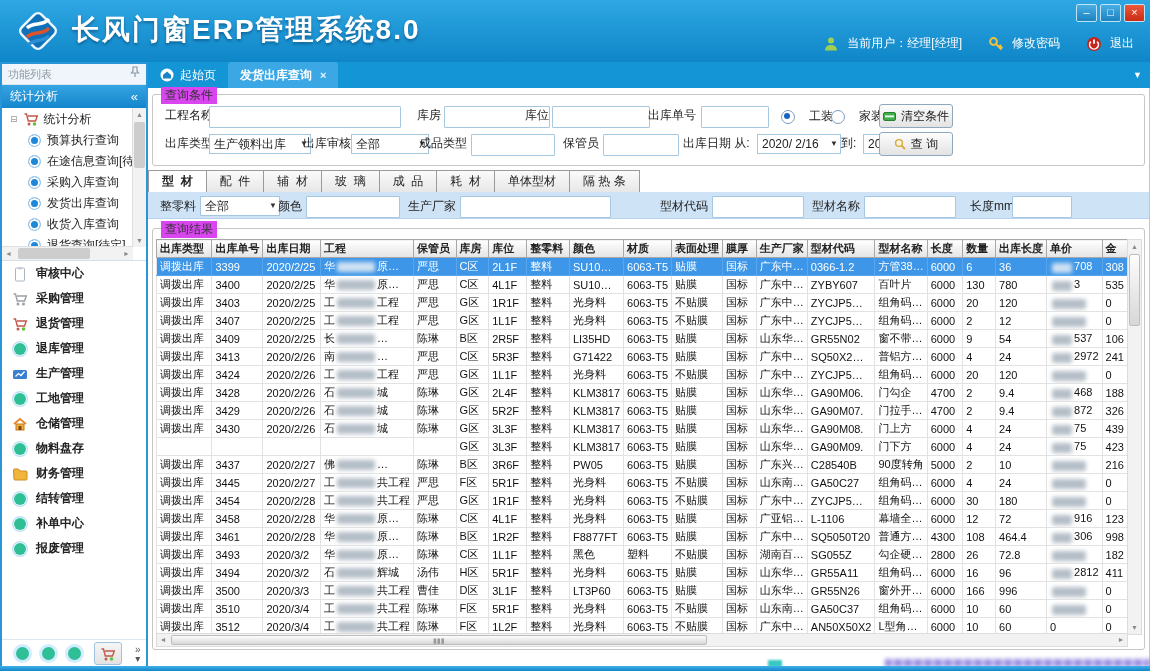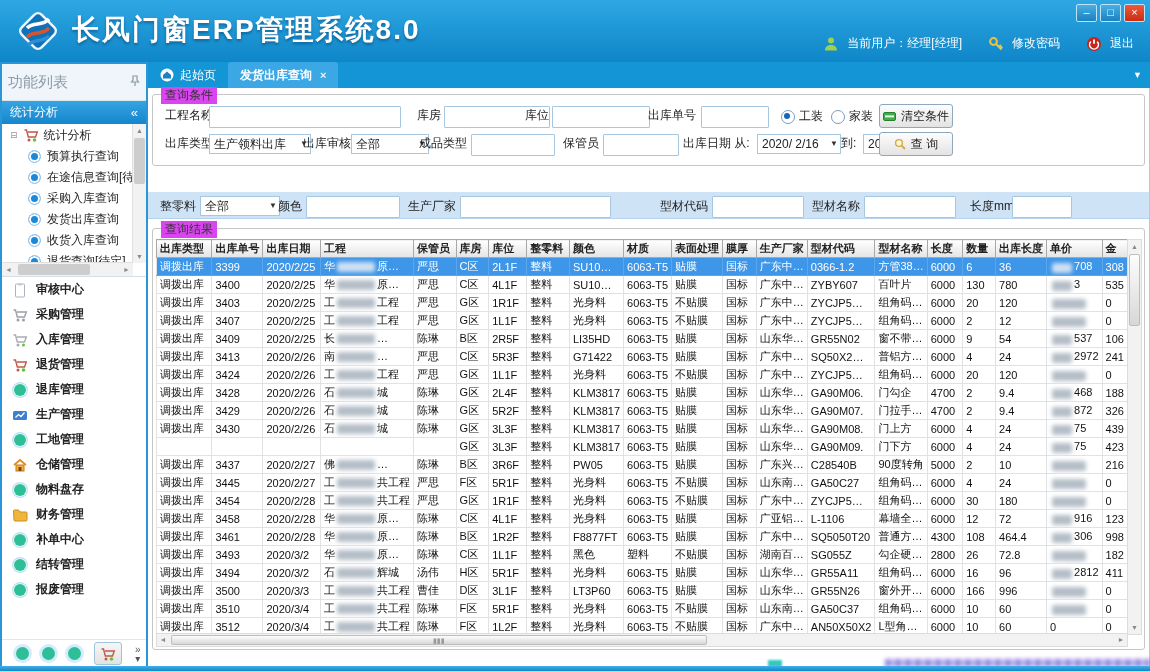--- a/index.html
+++ b/index.html
@@ -15,22 +15,22 @@
   .winbtn{width:19px;height:16px;background:linear-gradient(#49aee4,#1c82c0);border:1px solid #bfe3f7;
           color:#fff;font-size:11px;line-height:14px;text-align:center;border-radius:2px;cursor:pointer;}
   .winbtn.close{background:linear-gradient(#f0583a,#c92c12);}
   .userbar{position:absolute;right:16px;bottom:10px;display:flex;align-items:center;gap:8px;color:#fff;font-size:12px;}
   .userbar .gap{width:10px;}
   .ubicon{width:16px;height:16px;display:inline-block;}
   .ulink{cursor:pointer;}
   
   .sidebar{position:absolute;left:0;top:62px;width:148px;height:607px;background:#fff;
            border:2px solid #2a96d8;box-sizing:border-box;}
-  .funchdr{height:20px;background:#eff5fa;color:#8d9aa5;font-size:15px;line-height:20px;
-           padding:8px 6px;display:flex;justify-content:space-between;align-items:center;border-bottom:1px solid #dde6ee;}
+  .funchdr{height:20px;background:#eff5fa;color:#8d9aa5;font-size:11px;line-height:20px;
+           padding:0 6px;display:flex;justify-content:space-between;align-items:center;border-bottom:1px solid #dde6ee;}
   .sechdr{height:23px;background:linear-gradient(#36a4e3,#1486cc);color:#fff;line-height:23px;
           padding:0 8px;display:flex;justify-content:space-between;font-size:12px;}
   .sechdr .coll{cursor:pointer;font-size:13px;}
   .tree{position:relative;height:152px;border-bottom:1px solid #d7dfe6;overflow:hidden;}
   .troot{height:22px;display:flex;align-items:center;gap:5px;padding-left:8px;font-size:12px;}
   .troot .tw{color:#999;font-size:9px;}
   .titem{height:21px;display:flex;align-items:center;gap:6px;padding-left:26px;cursor:pointer;white-space:nowrap;}
   .bullet{width:11px;height:11px;border-radius:50%;background:#1e88d8;box-shadow:inset 0 0 0 2px #fff;
           border:1px solid #9cc9ef;flex:0 0 auto;}
   .vsb{position:absolute;right:0;top:0;width:13px;bottom:13px;background:#f2f2f2;border-left:1px solid #e0e0e0;}
@@ -58,21 +58,21 @@
   .tabcaret{position:absolute;right:8px;top:8px;color:#fff;font-size:9px;cursor:pointer;}
   .content{position:absolute;left:0;top:26px;right:0;bottom:0;background:#fff;border-right:1px solid #a9cde6;}
   
   .gbox{position:absolute;border:1px solid #c6c6c6;border-radius:3px;}
   .legend{position:absolute;top:-8px;left:8px;background:#d946ef;padding:0 4px;color:#333;font-size:12px;}
   .flabel{position:absolute;color:#222;font-size:12px;height:20px;line-height:20px;white-space:nowrap;}
   .tinput{position:absolute;height:18px;border:1px solid #a5c7e0;background:#fff;border-radius:1px;}
   .dd{position:absolute;height:18px;border:1px solid #a5c7e0;background:#fff;font-size:12px;line-height:18px;
       padding:0 14px 0 4px;cursor:pointer;white-space:nowrap;overflow:hidden;}
   .dd .caret{position:absolute;right:2px;top:0;font-size:8px;color:#333;}
-  .radio{position:absolute;display:flex;align-items:center;gap:4px;cursor:pointer;font-size:12px;}
+  .radio{position:absolute;display:flex;align-items:center;gap:14px;cursor:pointer;font-size:12px;}
   .rdot{width:12px;height:12px;border-radius:50%;border:1px solid #7a9cc0;background:#fff;position:relative;}
   .rdot.on::after{content:"";position:absolute;left:2px;top:2px;width:6px;height:6px;border-radius:50%;background:#1464c0;}
   .btn{position:absolute;height:22px;background:linear-gradient(#fdfdfd,#e3e3e3);border:1px solid #8fa8bd;
        border-radius:3px;display:flex;align-items:center;justify-content:center;gap:5px;font-size:12px;cursor:pointer;}
   
   .mattabs{position:absolute;left:0;top:82px;right:0;height:22px;display:flex;border-bottom:1px solid #9a9a9a;}
   .mtab{height:21px;line-height:21px;padding:0 13px;border:1px solid #9a9a9a;border-left:none;
         background:linear-gradient(#fbfbfb,#e7e7e7);font-size:12px;cursor:pointer;white-space:pre;}
   .mtab:first-child{border-left:1px solid #9a9a9a;}
   .mtab.mactive{background:#fff;border-bottom:1px solid #fff;font-weight:bold;}
@@ -235,30 +235,20 @@
             <path d="M1.5 3h2l1.8 7h7.2l1.8-5H5" fill="none" stroke="#9aa0a6" stroke-width="1.4"></path>
             <circle cx="6" cy="13" r="1.5" fill="#9aa0a6"></circle>
             <circle cx="11.5" cy="13" r="1.5" fill="#9aa0a6"></circle>
           </svg>
         </span>
         <span>采购管理</span>
       </div>
       <div class="mitem">
         <span class="micon">
           <svg viewBox="0 0 16 16">
-            <path d="M1.5 3h2l1.8 7h7.2l1.8-5H5" fill="none" stroke="#a8adb4" stroke-width="1.4"></path>
-            <circle cx="6" cy="13" r="1.5" fill="#a8adb4"></circle>
-            <circle cx="11.5" cy="13" r="1.5" fill="#62c43c"></circle>
-          </svg>
-        </span>
-        <span>入库管理</span>
-      </div>
-      <div class="mitem">
-        <span class="micon">
-          <svg viewBox="0 0 16 16">
             <path d="M1.5 3h2l1.8 7h7.2l1.8-5H5" fill="none" stroke="#c2574a" stroke-width="1.4"></path>
             <circle cx="6" cy="13" r="1.5" fill="#c2574a"></circle>
             <circle cx="11.5" cy="13" r="1.8" fill="#62c43c"></circle>
           </svg>
         </span>
         <span>退货管理</span>
       </div>
       <div class="mitem">
         <span class="micon">
           <svg viewBox="0 0 16 16">
@@ -313,30 +303,30 @@
         </span>
         <span>财务管理</span>
       </div>
       <div class="mitem">
         <span class="micon">
           <svg viewBox="0 0 16 16">
             <circle cx="8" cy="8" r="6" fill="#2fbf97"></circle>
             <circle cx="8" cy="8" r="7.3" fill="none" stroke="#bfe2f7" stroke-width="1.4"></circle>
           </svg>
         </span>
-        <span>补单中心</span>
+        <span>结转管理</span>
       </div>
       <div class="mitem">
         <span class="micon">
           <svg viewBox="0 0 16 16">
             <circle cx="8" cy="8" r="6" fill="#2fbf97"></circle>
             <circle cx="8" cy="8" r="7.3" fill="none" stroke="#bfe2f7" stroke-width="1.4"></circle>
           </svg>
         </span>
-        <span>结转管理</span>
+        <span>补单中心</span>
       </div>
       <div class="mitem">
         <span class="micon">
           <svg viewBox="0 0 16 16">
             <circle cx="8" cy="8" r="6" fill="#2fbf97"></circle>
             <circle cx="8" cy="8" r="7.3" fill="none" stroke="#bfe2f7" stroke-width="1.4"></circle>
           </svg>
         </span>
         <span>报废管理</span>
       </div>
@@ -429,20 +419,30 @@
 
       <div class="btn" style="left:726px;top:37px;width:72px;">
         <svg width="12" height="12" viewBox="0 0 12 12">
             <circle cx="5" cy="5" r="3.4" fill="#fdf6df" stroke="#d8a93c" stroke-width="1.4"></circle>
             <path d="M7.6 7.6L11 11" stroke="#d8a93c" stroke-width="1.8"></path>
           </svg>
         <span>查  询</span>
       </div>
     </div>
 
+    <div class="mattabs">
+        <div class="mtab mactive">型  材</div>
+        <div class="mtab">配  件</div>
+        <div class="mtab">辅  材</div>
+        <div class="mtab">玻  璃</div>
+        <div class="mtab">成  品</div>
+        <div class="mtab">耗  材</div>
+        <div class="mtab">单体型材</div>
+        <div class="mtab">隔 热 条</div>
+      </div>
 
     <div class="subfilter">
       <span class="flabel" style="left:12px;">整零料</span>
       <div class="dd" style="left:52px;width:60px;">
         <span>全部</span><span class="caret">▼</span>
       </div>
       <span class="flabel" style="left:130px;">颜色</span>
       <input class="tinput" style="left: 158px; width: 88px;">
       <span class="flabel" style="left:260px;">生产厂家</span>
       <input class="tinput" style="left: 312px; width: 145px;">

